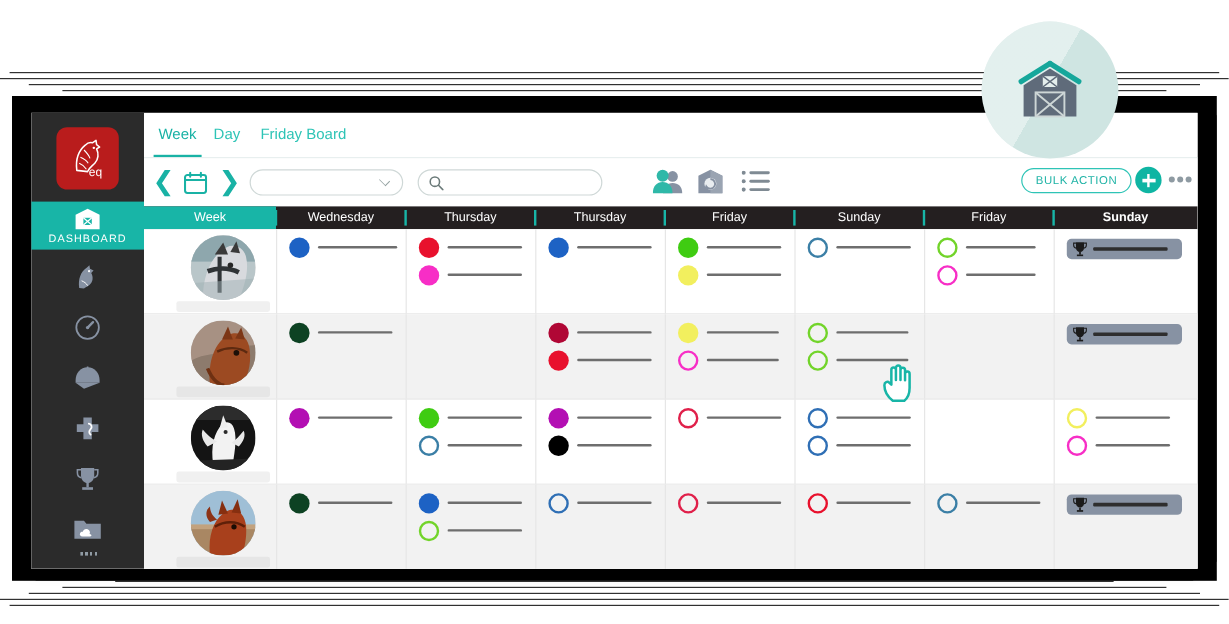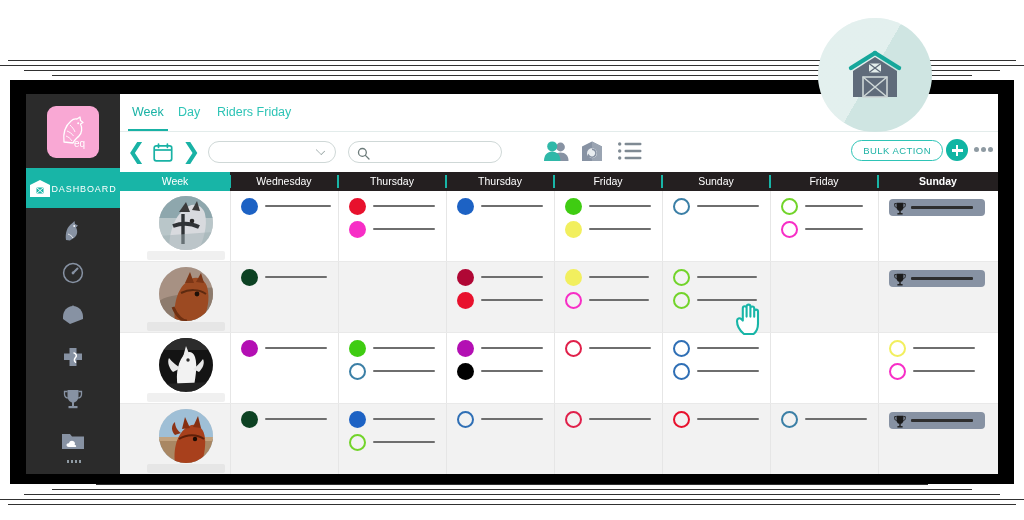--- a/index.html
+++ b/index.html
@@ -44,27 +44,27 @@
 
   
   .sidebar {
     position:absolute; left:0; top:0;
     width: 94px; height: 380px;
     background: #2b2b2b;
   }
   .brand {
     position:absolute; left:21px; top:12px;
     width:52px; height:52px;
-    background:#f9a8d4; border-radius:9px;
+    background:#b91c1c; border-radius:9px;
     display:flex; align-items:center; justify-content:center;
   }
   .brand svg { display:block; }
   .nav-item {
     position:absolute; left:0; width:94px;
-    display:flex; flex-direction:row; align-items:center; justify-content:center;
+    display:flex; flex-direction:column; align-items:center; justify-content:center;
   }
   .nav-item.active { background:#18b5a7; }
   .nav-item .ico { display:flex; align-items:center; justify-content:center; }
   .nav-label {
     color:#ffffff; font-size:9px; letter-spacing:.9px;
     margin-top:2px; font-family:"Liberation Sans", sans-serif;
   }
   .sb-dots {
     position:absolute; left:41px; top:366px; width:14px; height:3px;
     background:repeating-linear-gradient(to right,#8f9aa3 0 2px, transparent 2px 4px);
@@ -331,21 +331,21 @@
       </div>
 
       <div class="sb-dots"></div>
     </div>
 
     <div class="main">
 
       <div class="tabs">
         <div class="tab active" style="left:12px;">Week</div>
         <div class="tab" style="left:58px;">Day</div>
-        <div class="tab" style="left:97px;">Riders Friday</div>
+        <div class="tab" style="left:97px;">Friday Board</div>
       </div>
       <div class="tabs-rule"></div>
 
       <div class="toolbar">
 
         <div class="tb-arrow" style="left:7px;">❮</div>
 
         <div class="tb-cal" style="left:33px;">
           <svg width="20" height="19" viewBox="0 0 20 19">
             <rect x="1.2" y="2.8" width="17.5" height="15" rx="2" fill="none" stroke="#19b2a5" stroke-width="1.7"></rect>

